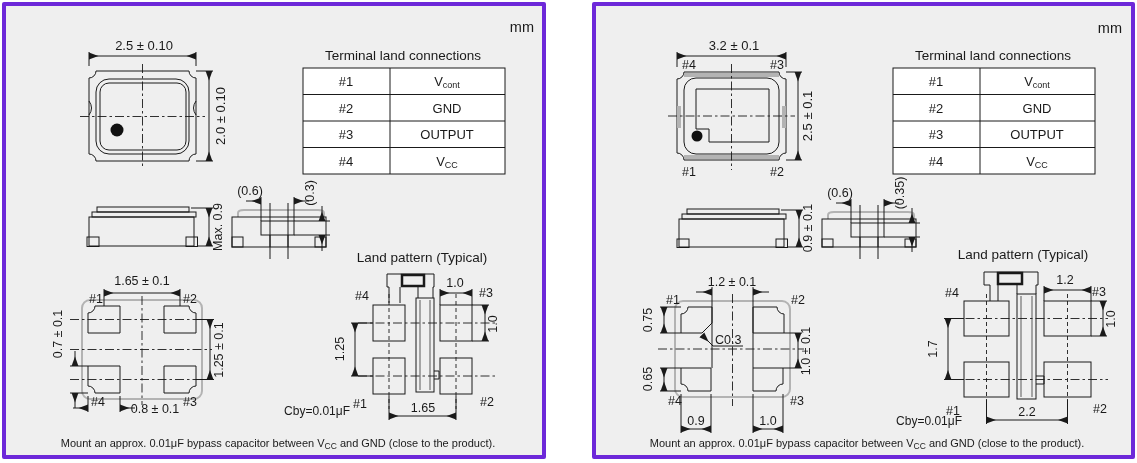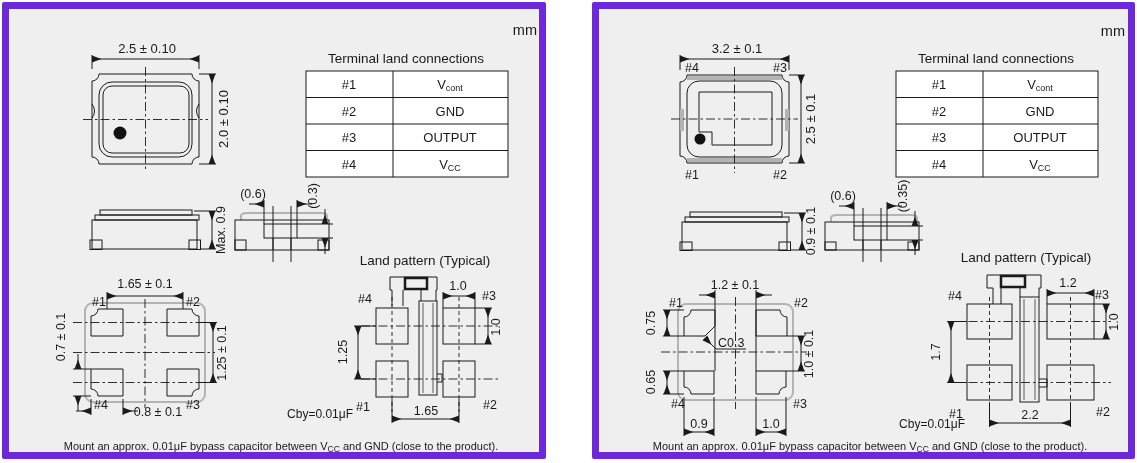--- a/index.html
+++ b/index.html
@@ -1,19 +1,19 @@
 <!DOCTYPE html>
 <html><head>
 <meta charset="utf-8">
 <style>
   html,body{margin:0;padding:0;background:#fff;}
   .page{position:relative;width:1137px;height:463px;background:#fff;overflow:hidden;
         font-family:"Liberation Sans",sans-serif;}
   .panel{position:absolute;top:2px;height:457px;background:#efefef;
-         border:7px solid #6d28d9;border-radius:2px;box-sizing:border-box;}
+         border:4px solid #6d28d9;border-radius:2px;box-sizing:border-box;}
   .panel-left{left:2px;width:544px;}
   .panel-right{left:592px;width:543px;}
   svg{display:block;}
   svg text{font-family:"Liberation Sans",sans-serif;fill:#1a1a1a;}
   .f145{font-size:14.5px;}
   .f135{font-size:13.5px;}
   .f13{font-size:13px;}
   .f125{font-size:12.5px;}
   .f12{font-size:12px;}
   .f11{font-size:11px;}

